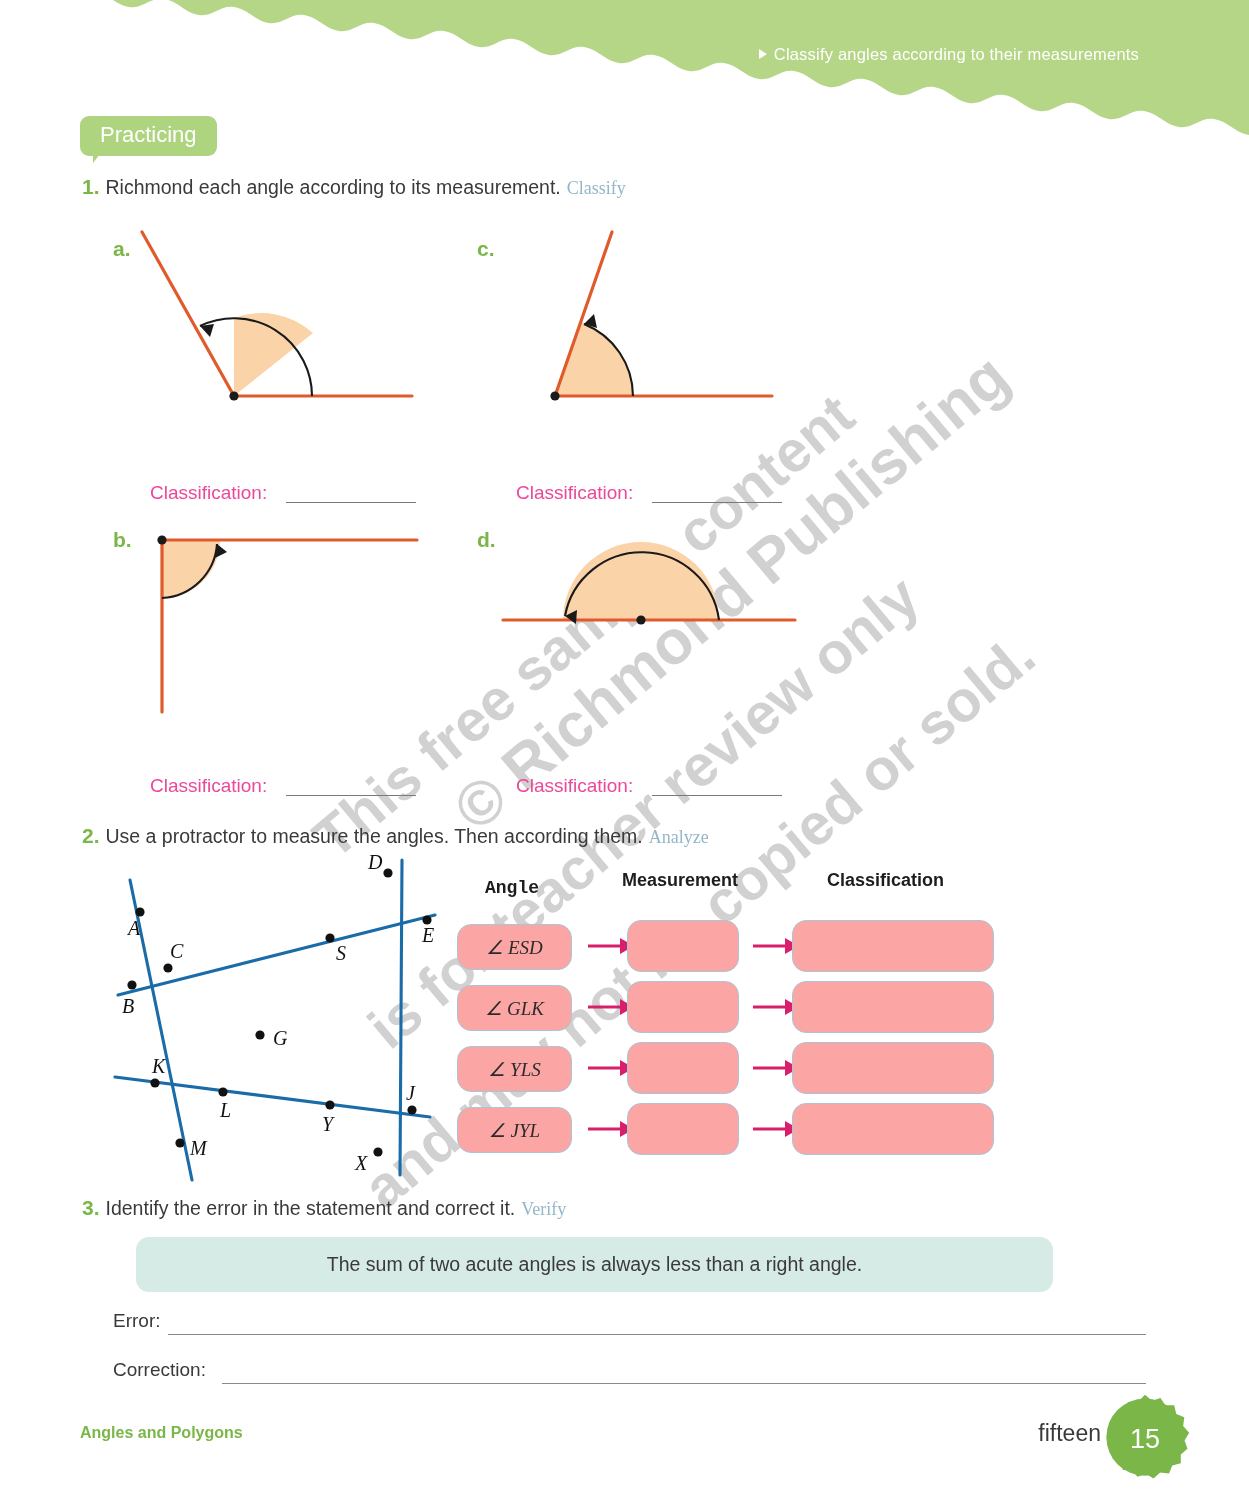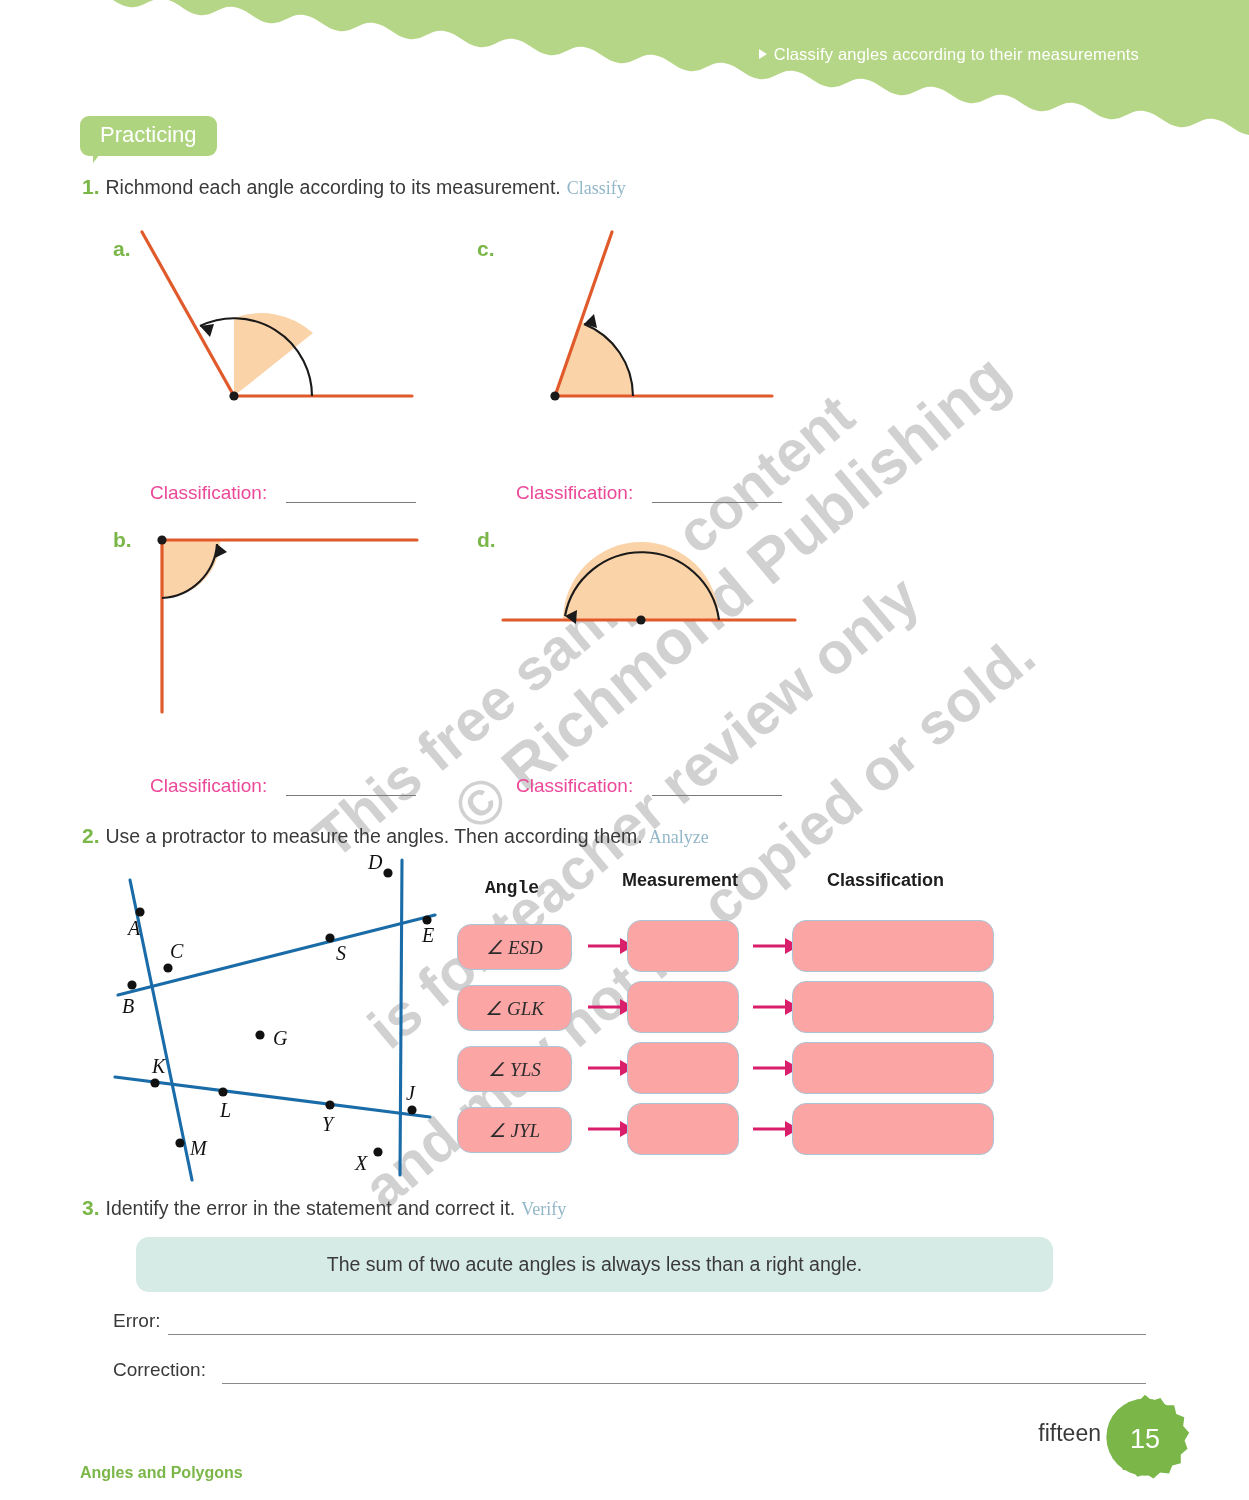--- a/index.html
+++ b/index.html
@@ -97,21 +97,21 @@
     position:absolute; left:136px; top:1237px; width:917px; height:55px;
     background:#d6eae6; border-radius:13px;
     display:flex; align-items:center; justify-content:center;
     font-size:19.5px; color:#3a3a3a; z-index:8;
   }
   .answer-label { position:absolute; font-size:19px; color:#3a3a3a; z-index:8; }
   .answer-rule { position:absolute; height:1px; background:#8a8a8a; z-index:8; }
 
   
   #footer-section {
-    position:absolute; left:80px; top:1464px;
+    position:absolute; left:80px; top:1424px;
     color:#7ab648; font-weight:bold; font-size:16px; z-index:8;
   }
   #footer-pagename {
     position:absolute; right:148px; top:1420px;
     color:#3a3a3a; font-size:23px; z-index:8;
   }
   #page-badge { position:absolute; right:58px; top:1393px; width:92px; height:92px; z-index:8; }
   #page-badge-num {
     position:absolute; right:58px; top:1393px; width:92px; height:92px;
     display:flex; align-items:center; justify-content:center;

